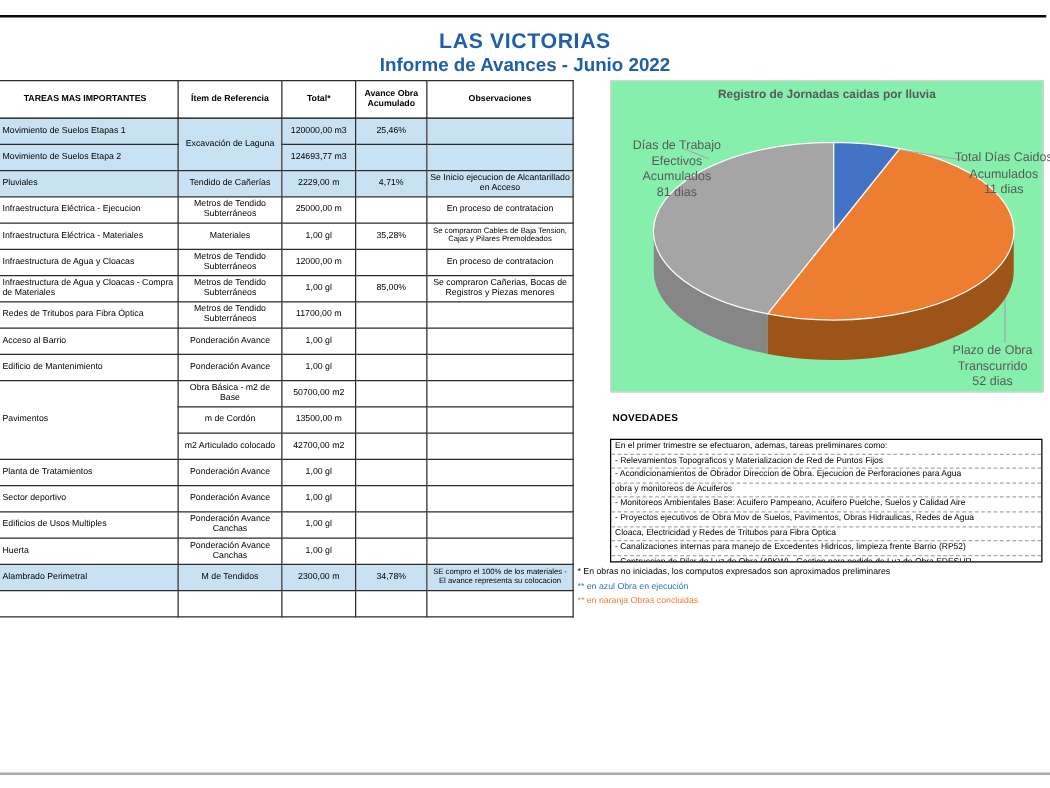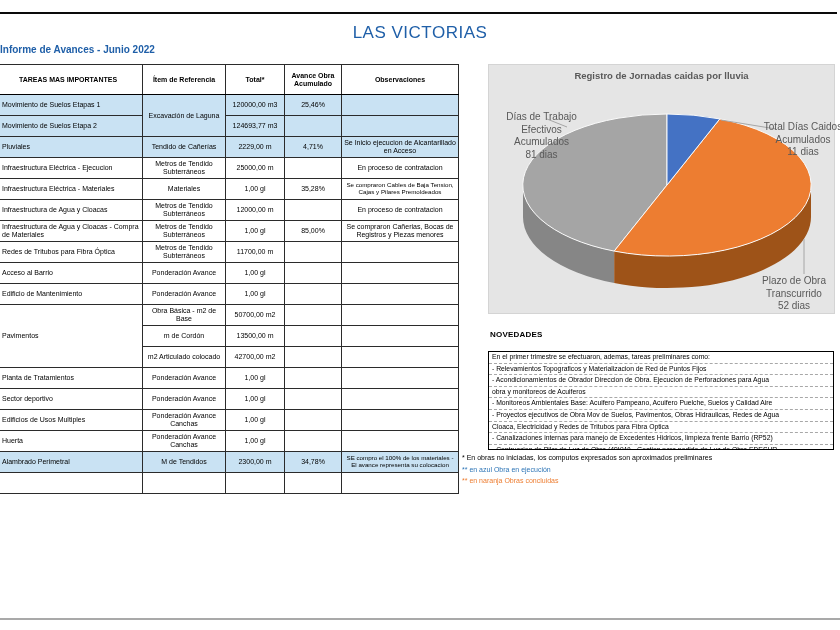--- a/index.html
+++ b/index.html
@@ -5,39 +5,39 @@
   html,body{margin:0;padding:0;}
   body{
     width:840px;height:630px;position:relative;background:#ffffff;
     font-family:"Liberation Sans", sans-serif;color:#000;overflow:hidden;
     -webkit-font-smoothing:antialiased;
   }
   .top-rule{position:absolute;left:0;top:12px;width:837px;height:2px;background:#0a0a0a;}
   .bottom-rule{position:absolute;left:0;top:618px;width:840px;height:2px;background:#a9a9a9;}
 
   .page-title{position:absolute;left:0;top:23px;width:840px;text-align:center;
-    font-size:17px;font-weight:normal;letter-spacing:.5px;color:var(--title-blue);}
-  .page-subtitle{position:absolute;left:0;top:44px;width:840px;
-    font-size:10px;font-weight:bold;color:var(--title-blue);}
+    font-size:17px;font-weight:bold;letter-spacing:.5px;color:var(--title-blue);}
+  .page-subtitle{position:absolute;left:0;top:44px;width:840px;text-align:center;
+    font-size:15px;font-weight:bold;color:var(--title-blue);}
 
   
   table.tasks{position:absolute;left:-7px;top:64px;width:465px;border-collapse:collapse;
     table-layout:fixed;font-size:7px;line-height:1.12;}
   table.tasks{border:1.5px solid #000;}
   .tasks th,.tasks td{border:1px solid #2b2b2b;padding:1px 2px;text-align:center;
     vertical-align:middle;overflow:hidden;word-wrap:break-word;}
   .tasks thead th{font-weight:bold;height:27px;font-size:7px;border-bottom:1.5px solid #000;}
   .tasks tbody tr{height:21px;}
   .tasks td.tleft{text-align:left;padding-left:8px;}
   .tasks tr.hl td{background:var(--hl);}
   .tasks td.small{font-size:6.2px;}
 
   
   .chart-panel{position:absolute;left:488px;top:64px;width:345px;height:248px;
-    background:#e5e5e5;border:1px solid #d4d4d4;}
+    background:#86efac;border:1px solid #d4d4d4;}
   .chart-title{position:absolute;left:0;top:5px;width:100%;text-align:center;
     font-size:9.5px;font-weight:bold;color:#595959;}
   .chart-svg{position:absolute;left:0;top:0;}
   .chart-label{position:absolute;font-size:10px;line-height:1.25;color:#595959;
     text-align:center;white-space:pre-line;}
   .lbl-left{left:5px;top:46px;width:95px;}
   .lbl-right{left:268px;top:56px;width:92px;}
   .lbl-bottom{left:260px;top:210px;width:90px;}
 
   

